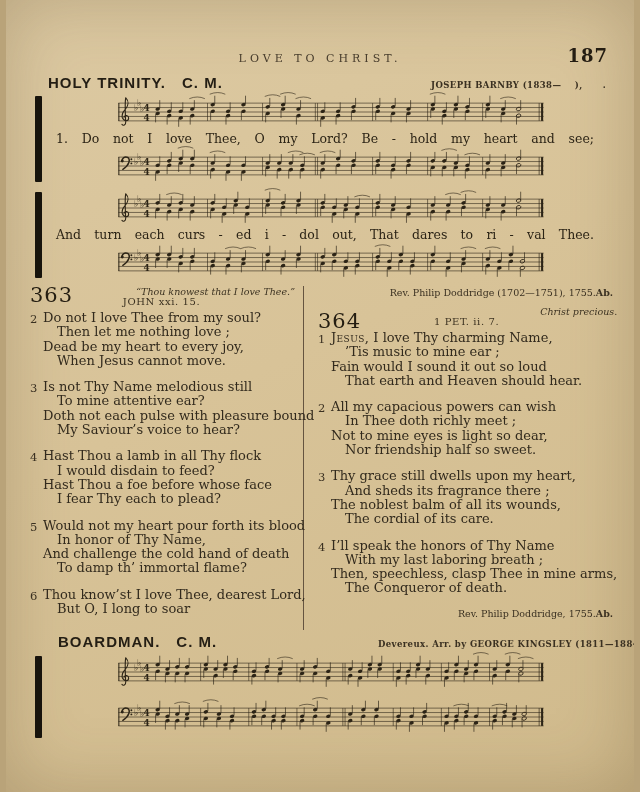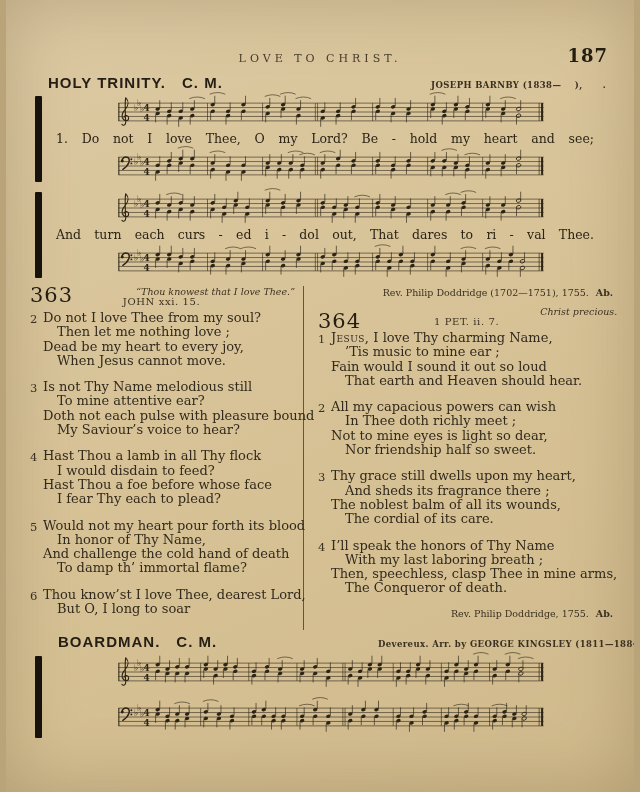--- a/index.html
+++ b/index.html
@@ -45,21 +45,21 @@
     letter-spacing:1px;color:#241d11;}
   .num-364{top:3px;}
   .epigraph{text-align:right;font-style:italic;font-size:9.5px;line-height:11px;color:#3c3221;}
   .scripture{text-align:center;font-size:10px;line-height:10px;letter-spacing:.6px;color:#3c3221;}
   .verse{position:relative;padding-left:15px;margin-bottom:12px;}
   .vnum{position:absolute;left:2px;top:1px;font-size:11.5px;color:#3a3021;}
   .vline{font-size:13px;line-height:14.3px;white-space:nowrap;}
   .vlines > .vline:nth-child(even){margin-left:14px;}
   .cont{margin-bottom:2px;}
   .attr{text-align:right;font-size:9.5px;color:#3a3021;margin:1px 4px 8px 0;}
-  .attr .ab{font-weight:bold;margin-left:7px;}
+  .attr .ab{font-weight:bold;}
   .sc{font-variant:small-caps;letter-spacing:.4px;}
 </style>
 </head>
 <body>
 
 <div class="page">
 
   <div class="runhead">LOVE TO CHRIST.</div>
   <div class="pagenum">187</div>
 

